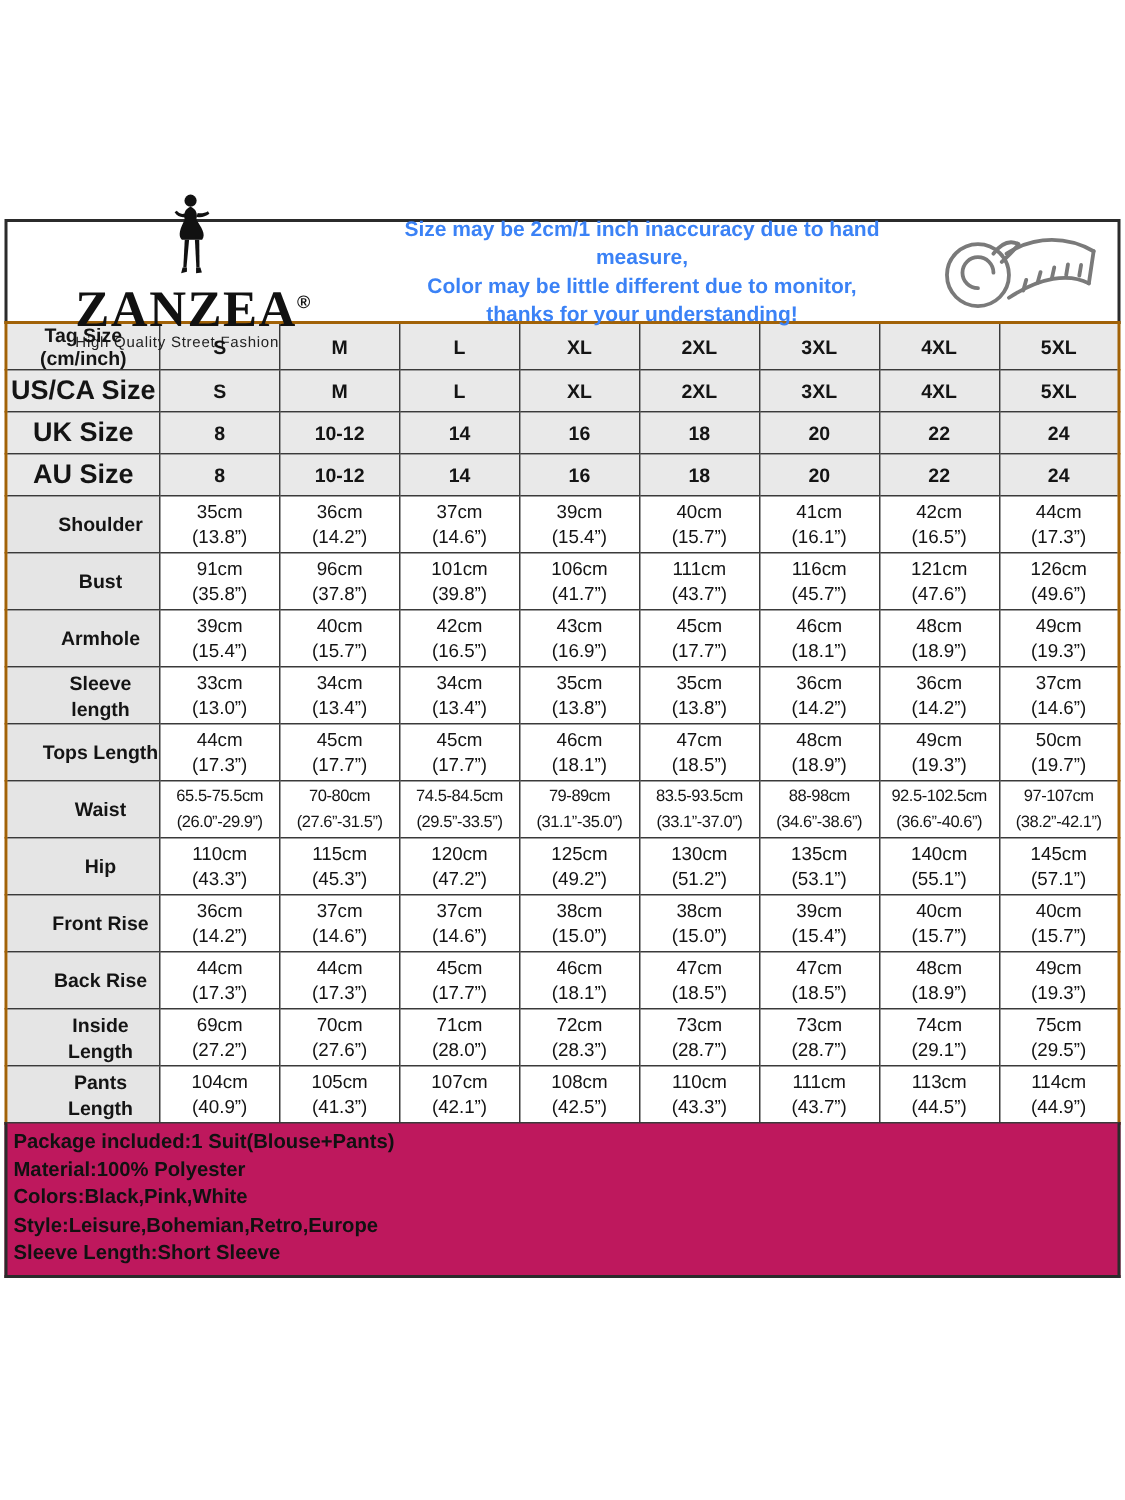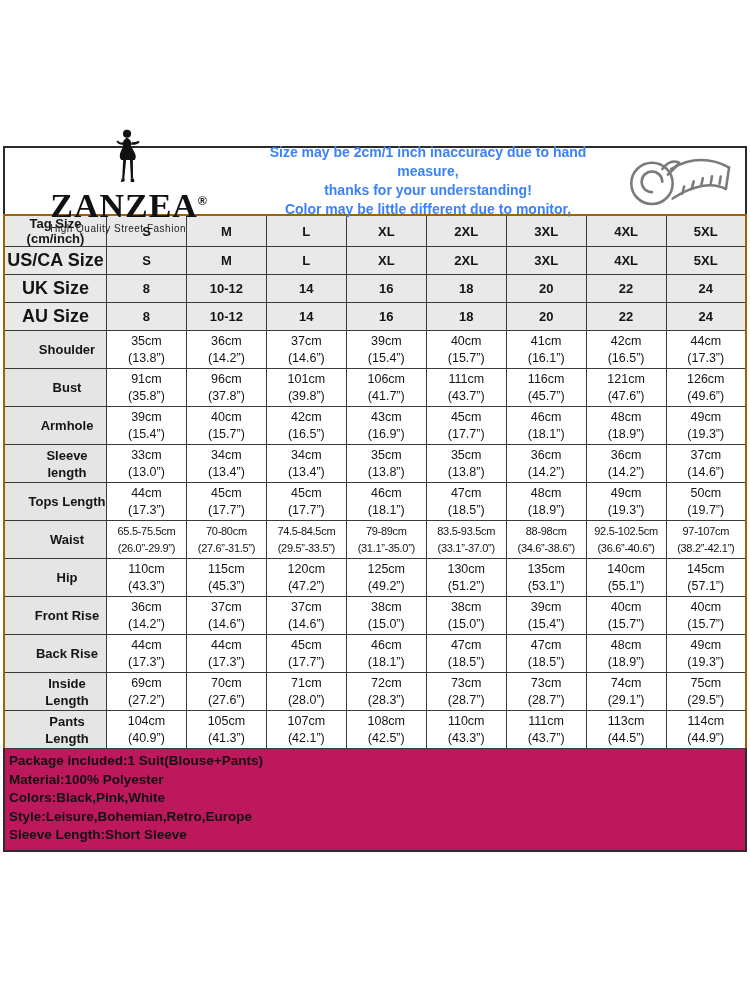--- a/index.html
+++ b/index.html
@@ -54,22 +54,22 @@
           <path d="M15.8,52 l3,0 l1,3.6 l-4,0.4 Z"></path>
         </g>
       </svg>
       <div class="logo-txt">
         <div class="brand"><span>ZANZEA</span><sup>®</sup></div>
         <div class="tagline">High Quality Street Fashion</div>
       </div>
     </div>
     <div class="notice">
       <div>Size may be 2cm/1 inch inaccuracy due to hand measure,</div>
+      <div>Color may be little different due to monitor,</div>
       <div>thanks for your understanding!</div>
-      <div>Color may be little different due to monitor,</div>
     </div>
     <div class="tape">
       <svg width="120" height="62" viewBox="0 0 140 78" aria-hidden="true">
         <g fill="none" stroke="#7a7a7a" stroke-width="3.2" stroke-linecap="round" stroke-linejoin="round">
           <circle cx="36" cy="42" r="26"></circle>
           <path d="M36,42 m13,-2 a13,13 0 1,0 -13,13"></path>
           <path d="M49,24 C55,16 62,12 70,16 C66,22 60,27 56,31"></path>
           <path d="M60,24 C85,8 112,10 133,22"></path>
           <path d="M62,61 C88,44 112,40 129,49"></path>
           <path d="M133,22 L129,49"></path>

